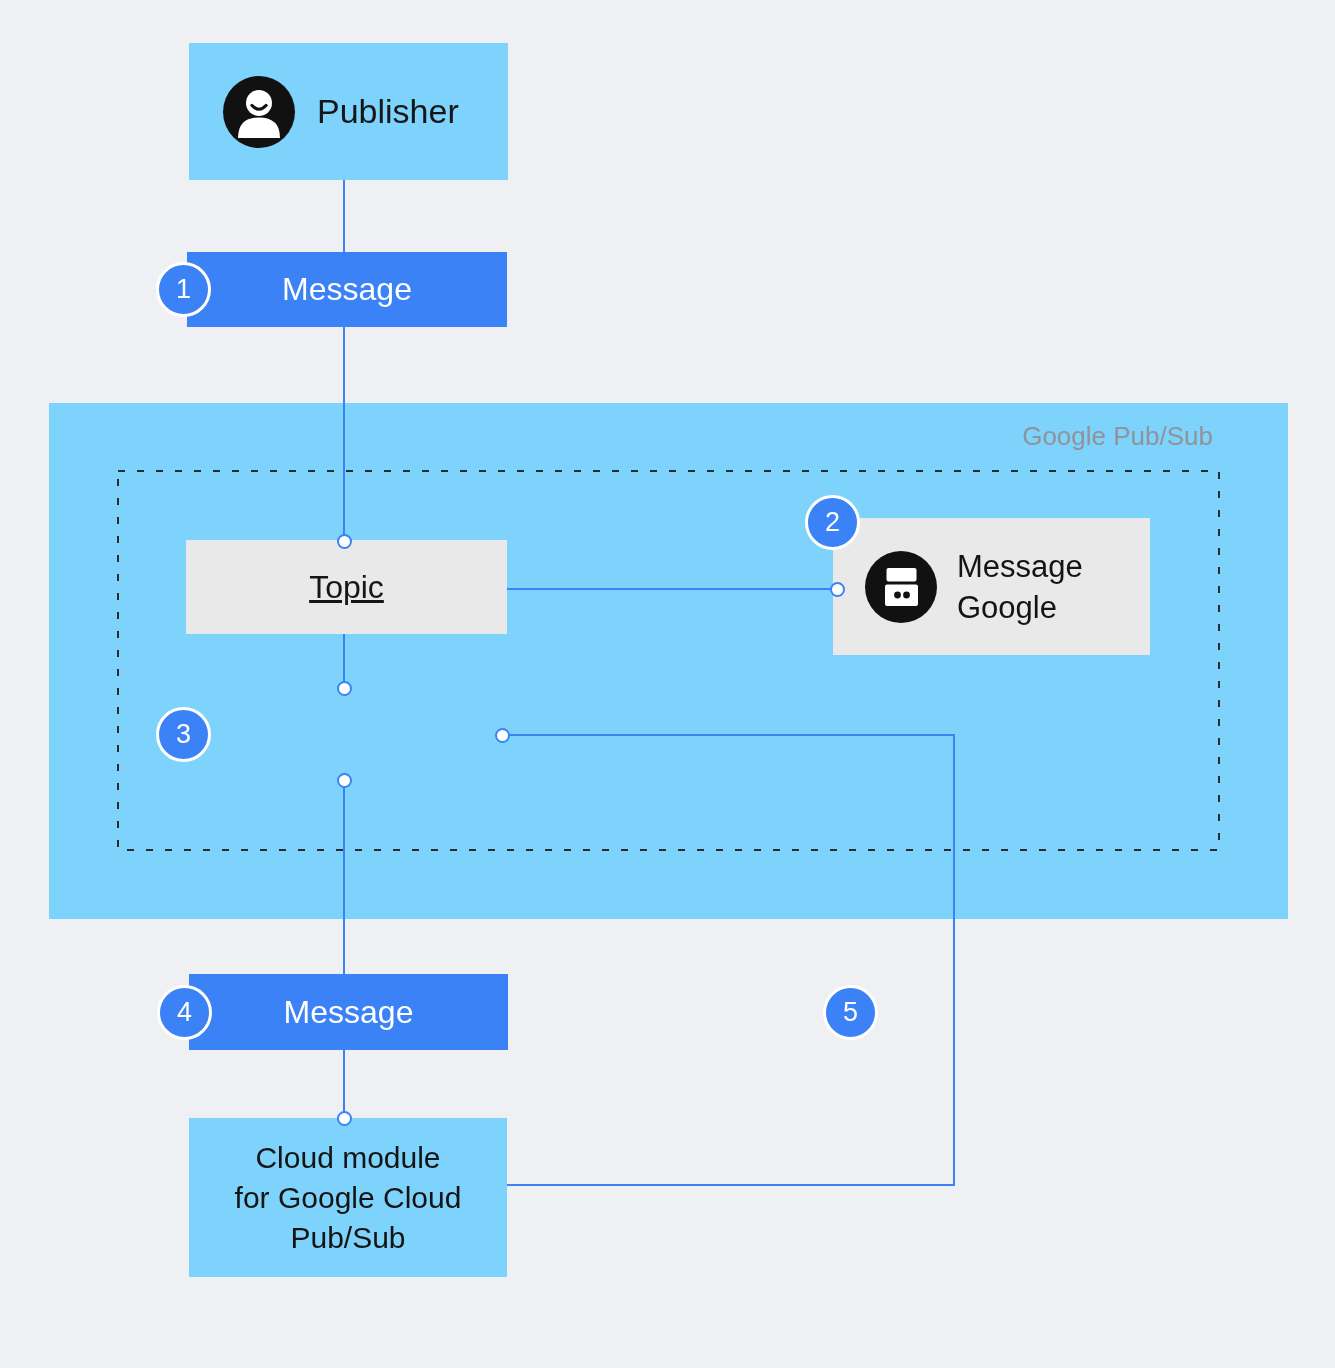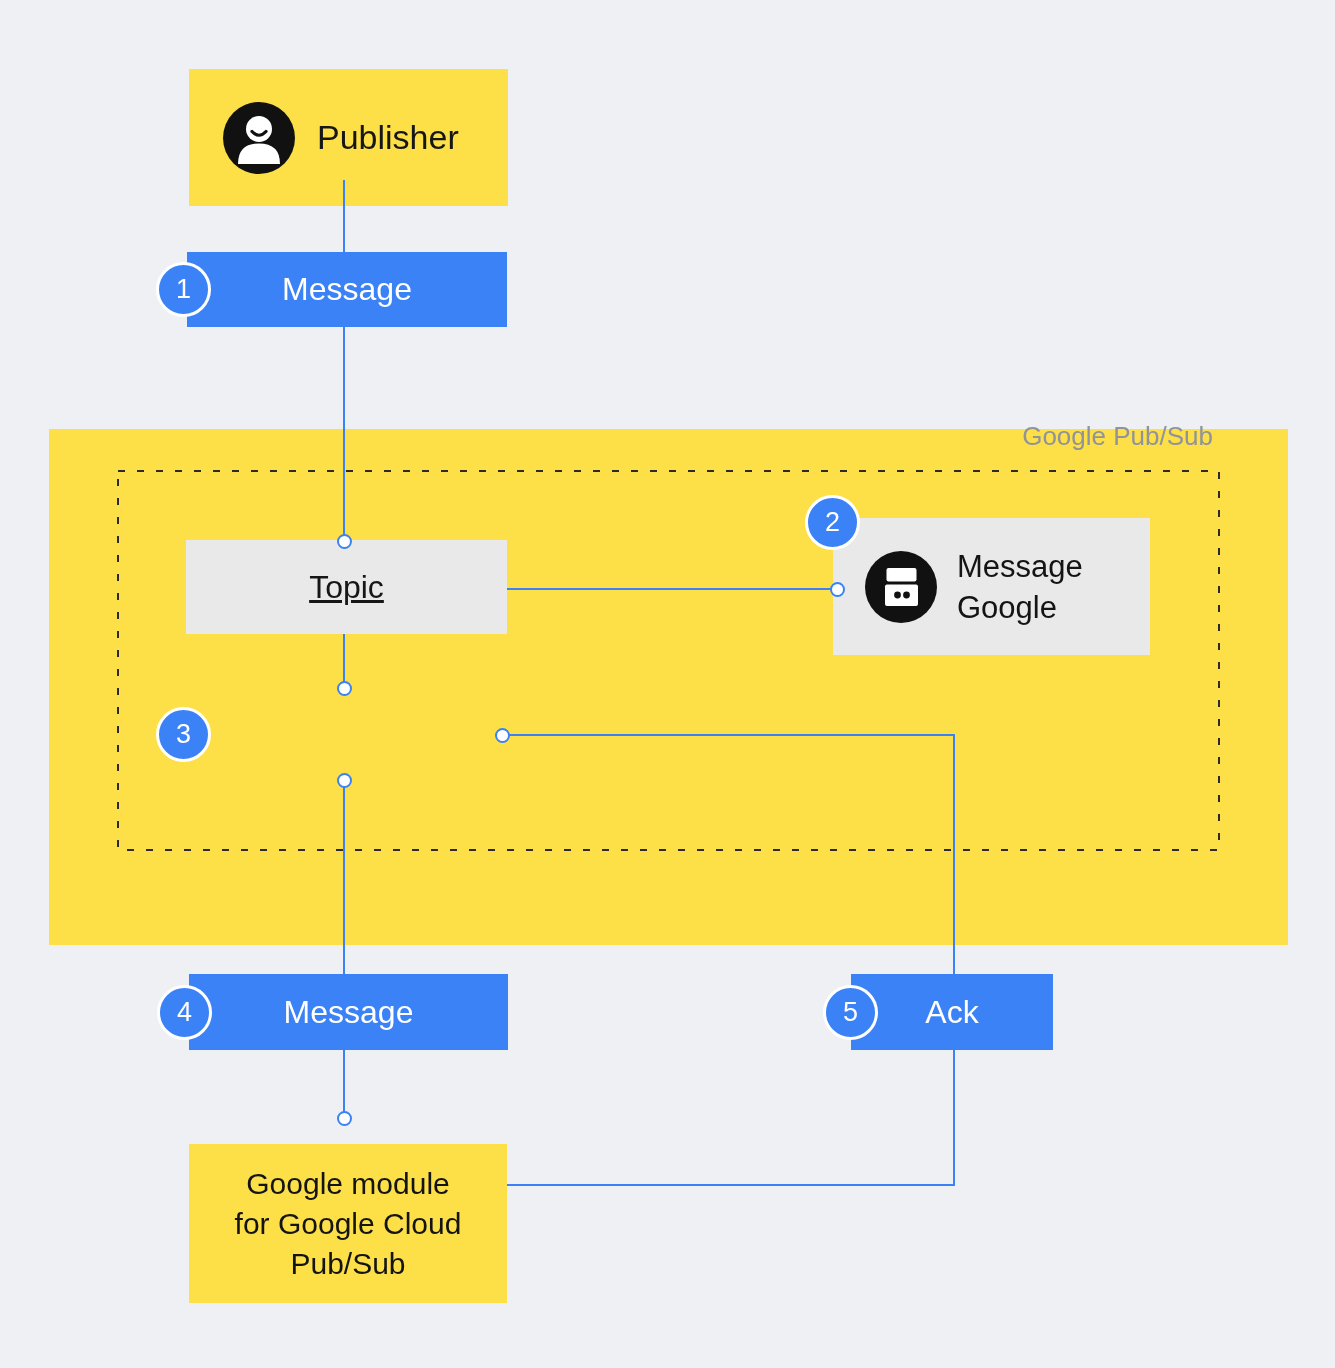--- a/index.html
+++ b/index.html
@@ -2,21 +2,21 @@
 <html><head>
 <meta charset="utf-8">
 <style>
   * { margin:0; padding:0; box-sizing:border-box; }
   html,body { background:#eef0f3; }
   body { font-family:"Liberation Sans", sans-serif; color:#161616; }
   .canvas { position:relative; width:1335px; height:1368px; background:#eef0f3; overflow:hidden; }
   .abs { position:absolute; }
 
   
-  .white-box { background:#fde047;margin-top:26px; }
+  .white-box { background:#7dd3fc; }
   .gray-box  { background:#e9e9e9; }
   .container-label { color:#909399; font-size:26px; line-height:26px; text-align:right; z-index:2; }
 
   .node { display:flex; align-items:center; justify-content:center; z-index:3; }
   .node-label { font-size:32px; color:#161616; }
 
   .publisher-node { justify-content:flex-start; padding-left:34px; gap:22px; }
   .publisher-node .node-label { font-size:34px; }
 
   .storage-node { justify-content:flex-start; padding-left:32px; gap:20px; }
@@ -123,29 +123,26 @@
     <span>3</span>
   </div>
 
   <div class="abs step-rect" style="left:189px; top:974px; width:319px; height:76px;">
     <span>Message</span>
   </div>
   <div class="abs step-num" style="left:157px; top:985px;">
     <span>4</span>
   </div>
 
-  <div class="abs step-rect" style="left:851px; top:974px; width:202px; height:76px;">
-    <span>Ack</span>
-  </div>
   <div class="abs step-num" style="left:823px; top:985px;">
     <span>5</span>
   </div>
 
   <div class="abs white-box node wazuh-node" style="left:189px; top:1118px; width:318px; height:159px;">
-    <span class="wline">Google module</span>
+    <span class="wline">Cloud module</span>
     <span class="wline">for Google Cloud</span>
     <span class="wline">Pub/Sub</span>
   </div>
 
   <div class="abs connector" style="left:336.5px; top:533.5px;"></div>
   <div class="abs connector" style="left:829.5px; top:581.5px;"></div>
   <div class="abs connector" style="left:336.5px; top:680.5px;"></div>
   <div class="abs connector" style="left:336.5px; top:772.5px;"></div>
   <div class="abs connector" style="left:494.5px; top:727.5px;"></div>
   <div class="abs connector" style="left:336.5px; top:1110.5px;"></div>

